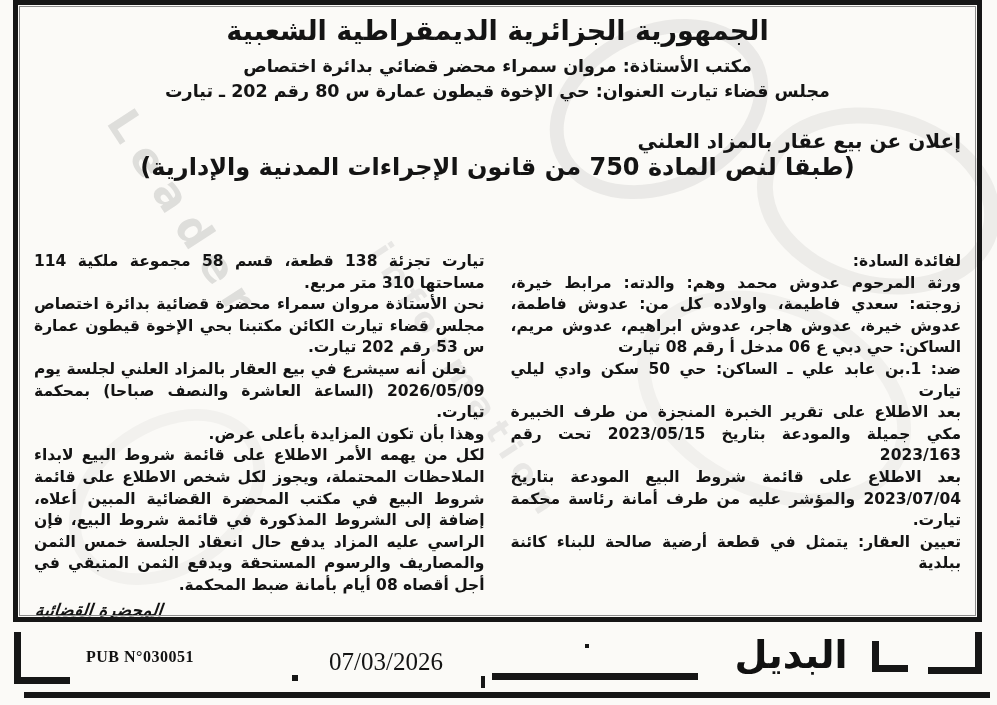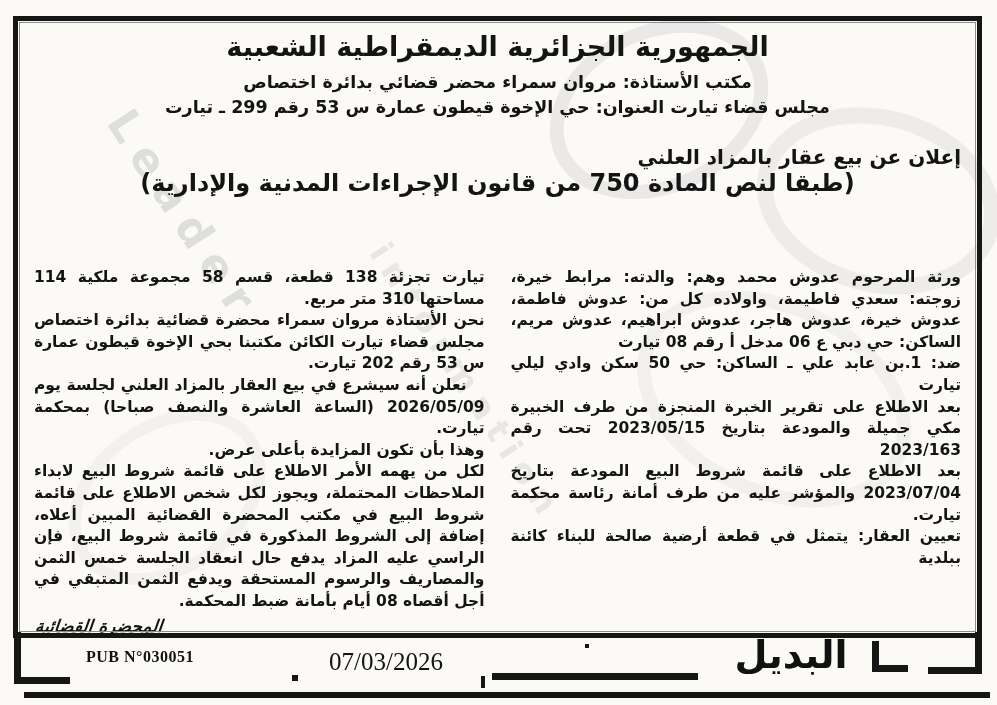--- a/index.html
+++ b/index.html
@@ -22,21 +22,21 @@
     color:rgba(120,120,120,0.14); white-space:nowrap;
   }
   .wm-arc { border-radius:50%; }
   .wm-arc1 { left:545px; top:25px;  width:200px; height:140px; border:14px solid rgba(125,125,125,0.13); transform:rotate(-25deg); }
   .wm-arc2 { left:755px; top:110px; width:215px; height:150px; border:16px solid rgba(125,125,125,0.11); transform:rotate(15deg); }
   .wm-arc3 { left:630px; top:300px; width:260px; height:170px; border:14px solid rgba(125,125,125,0.08); transform:rotate(25deg); }
   .wm-arc4 { left:60px;  top:420px; width:190px; height:130px; border:12px solid rgba(125,125,125,0.07); transform:rotate(-35deg); }
 
   
   .frame {
-    position:absolute; left:13px; top:16px; width:969px; height:622px;
+    position:absolute; left:13px; top:0; width:969px; height:622px;
     border:5px solid #161616; box-sizing:border-box; background:transparent;
   }
   .frame::after {
     content:""; position:absolute; inset:1px;
     border:1px solid #8d8d8d; pointer-events:none;
   }
   .content { position:absolute; inset:0; padding:8px 16px 0 16px; }
 
   .h-country { text-align:center; font-size:27px; font-weight:bold; margin-top:2px; }
   .h-office  { text-align:center; font-size:17.5px; font-weight:bold; line-height:1.45; }
@@ -99,30 +99,31 @@
   <div class="wm wm-arc wm-arc1"></div>
   <div class="wm wm-arc wm-arc2"></div>
   <div class="wm wm-arc wm-arc3"></div>
   <div class="wm wm-arc wm-arc4"></div>
 
   <div class="frame">
     <div class="content" dir="rtl">
 
       <div class="h-country">الجمهورية الجزائرية الديمقراطية الشعبية</div>
       <div class="h-office first">مكتب الأستاذة: مروان سمراء محضر قضائي بدائرة اختصاص</div>
-      <div class="h-office">مجلس قضاء تيارت العنوان: حي الإخوة قيطون عمارة س 53 رقم 299 ـ تيارت</div>
+      <div class="h-office">مجلس قضاء تيارت العنوان: حي الإخوة قيطون عمارة س 80 رقم 202 ـ تيارت</div>
 
       <div class="title-block">
         <div class="t-main">إعلان عن بيع عقار بالمزاد العلني</div>
         <div class="t-sub">(طبقا لنص المادة 750 من قانون الإجراءات المدنية والإدارية)</div>
       </div>
 
       <div class="columns" dir="rtl">
 
         <div class="col">
+          <p>لفائدة السادة:</p>
           <p>ورثة المرحوم عدوش محمد وهم: والدته: مرابط خيرة، زوجته: سعدي فاطيمة، واولاده كل من: عدوش فاطمة، عدوش خيرة، عدوش هاجر، عدوش ابراهيم، عدوش مريم، الساكن: حي دبي ع 06 مدخل أ رقم 08 تيارت</p>
           <p>ضد: 1.بن عابد علي ـ الساكن: حي 50 سكن وادي ليلي تيارت</p>
           <p>بعد الاطلاع على تقرير الخبرة المنجزة من طرف الخبيرة مكي جميلة والمودعة بتاريخ 2023/05/15 تحت رقم 2023/163</p>
           <p>بعد الاطلاع على قائمة شروط البيع المودعة بتاريخ 2023/07/04 والمؤشر عليه من طرف أمانة رئاسة محكمة تيارت.</p>
           <p>تعيين العقار: يتمثل في قطعة أرضية صالحة للبناء كائنة ببلدية</p>
         </div>
         <div class="col">
           <p>تيارت تجزئة 138 قطعة، قسم 58 مجموعة ملكية 114 مساحتها 310 متر مربع.</p>
           <p>نحن الأستاذة مروان سمراء محضرة قضائية بدائرة اختصاص مجلس قضاء تيارت الكائن مكتبنا بحي الإخوة قيطون عمارة س 53 رقم 202 تيارت.</p>
           <p class="p-indent">نعلن أنه سيشرع في بيع العقار بالمزاد العلني لجلسة يوم 2026/05/09 (الساعة العاشرة والنصف صباحا) بمحكمة تيارت.</p>

